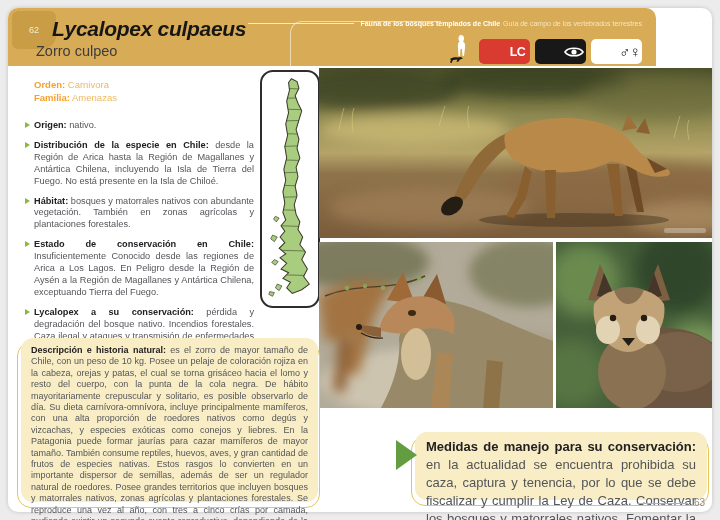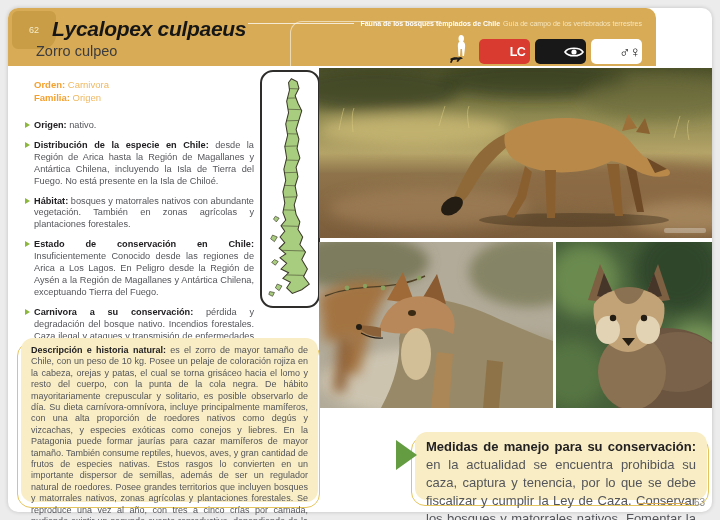--- a/index.html
+++ b/index.html
@@ -91,21 +91,21 @@
   </div>
 
   <div class="left-col">
     <div class="tax">
       <div>
         <span class="lab">Orden:</span>
         <span class="val">Carnivora</span>
       </div>
       <div>
         <span class="lab">Familia:</span>
-        <span class="val">Origen</span>
+        <span class="val">Amenazas</span>
       </div>
     </div>
 
     <div class="secs">
       <div class="sec">
         <span class="bullet"></span>
         <b>Origen:</b>
         <span>nativo.</span>
       </div>
       <div class="sec">
@@ -118,21 +118,21 @@
         <b>Hábitat:</b>
         <span>bosques y matorrales nativos con abundante vegetación. También en zonas agrícolas y plantaciones forestales.</span>
       </div>
       <div class="sec">
         <span class="bullet"></span>
         <b>Estado de conservación en Chile:</b>
         <span>Insuficientemente Conocido desde las regiones de Arica a Los Lagos. En Peligro desde la Región de Aysén a la Región de Magallanes y Antártica Chilena, exceptuando Tierra del Fuego.</span>
       </div>
       <div class="sec">
         <span class="bullet"></span>
-        <b>Carnivora a su conservación:</b>
+        <b>Lycalopex a su conservación:</b>
         <span>pérdida y degradación del bosque nativo. Incendios forestales. Caza ilegal y ataques y transmisión de enfermedades por perros.</span>
       </div>
     </div>
   </div>
 
   <div class="map-box">
     <svg width="51" height="226" viewBox="0 0 54 240">
       <defs>
         <clipPath id="chileClip">
           <path d="M29 4 L35 7 L37 14 L33 22 L36 30 L40 38 L37 48 L34 58 L37 68 L35 78 L38 88 L34 98 L36 108 L33 118 L35 128 L32 138 L34 148 L38 156 L36 164 L41 172 L38 180 L44 188 L40 196 L46 206 L42 214 L48 222 L40 228 L30 232 L24 226 L28 220 L20 216 L26 210 L18 206 L24 200 L17 194 L23 190 L16 184 L22 178 L17 172 L22 166 L18 160 L23 154 L20 146 L22 136 L20 124 L23 112 L21 100 L24 88 L22 76 L25 64 L23 52 L26 40 L24 28 L27 16 L26 8 Z"></path>

